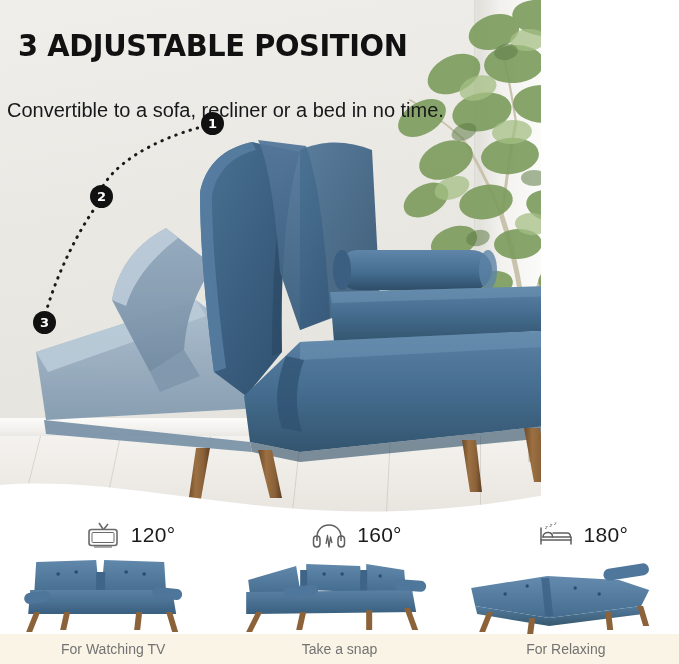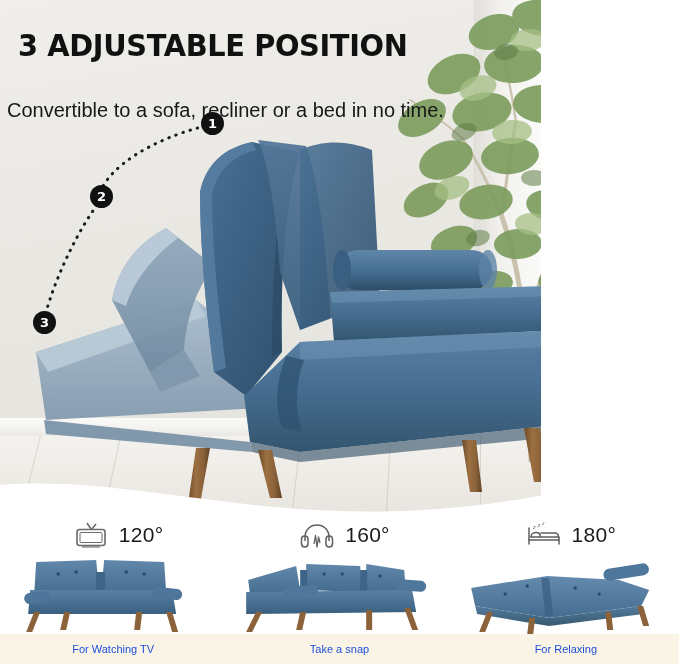--- a/index.html
+++ b/index.html
@@ -91,36 +91,36 @@
   .wave { position:absolute; left:0; top:455px; width:679px; height:75px; }
   .wave svg { width:100%; height:100%; display:block; }
 
   
   .panels {
     position:absolute; left:0; top:512px; width:679px; height:122px;
     display:flex;
   }
   .panel { flex:1; position:relative; }
   .panel-head {
-    position:absolute; left:4px; top:8px; width:100%;
+    position:absolute; left:16px; top:8px; width:100%;
     display:flex; align-items:center; justify-content:center; gap:8px;
   }
   .panel-icon { width:40px; height:30px; }
   .panel-icon svg { width:100%; height:100%; display:block; }
   .panel-deg { font-size:21px; color:#1b1b1b; letter-spacing:.3px; }
   .panel-img { position:absolute; left:0; top:36px; width:100%; height:86px; }
   .panel-img svg { width:100%; height:100%; display:block; }
 
   .captions {
     position:absolute; left:0; top:634px; width:679px; height:30px;
     background:#faf4e6; display:flex;
   }
   .caption {
     flex:1; display:flex; align-items:center; justify-content:center;
-    font-size:11px; color:#1d4ed8;
+    font-size:14px; color:#737373;
   }
 </style>
 </head>
 <body>
 
 <div class="stage">
 
   <div class="hero">
     <div class="wall"></div>
     <div class="wall-corner"></div>

